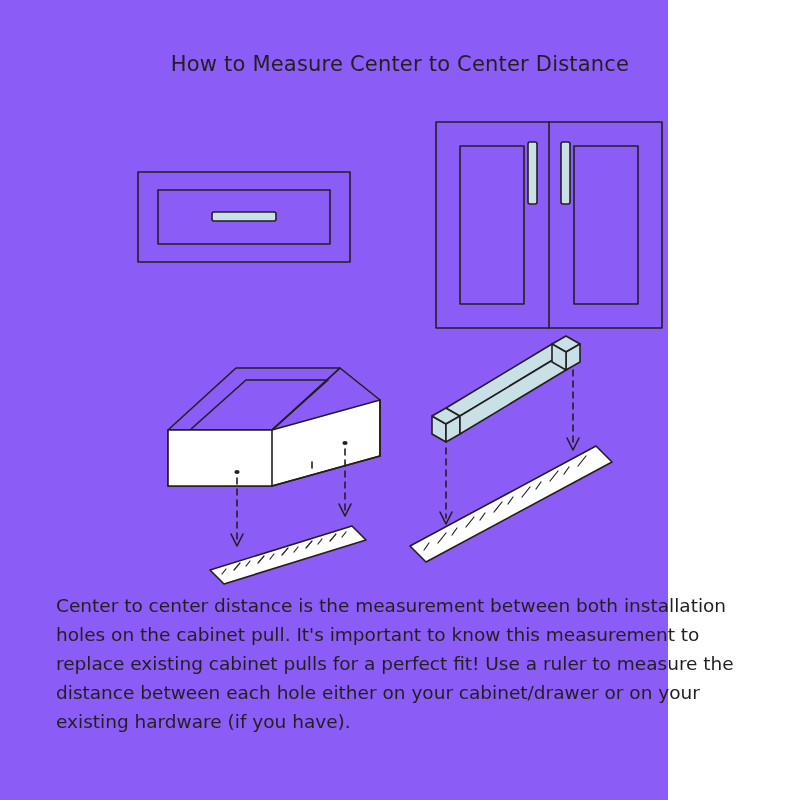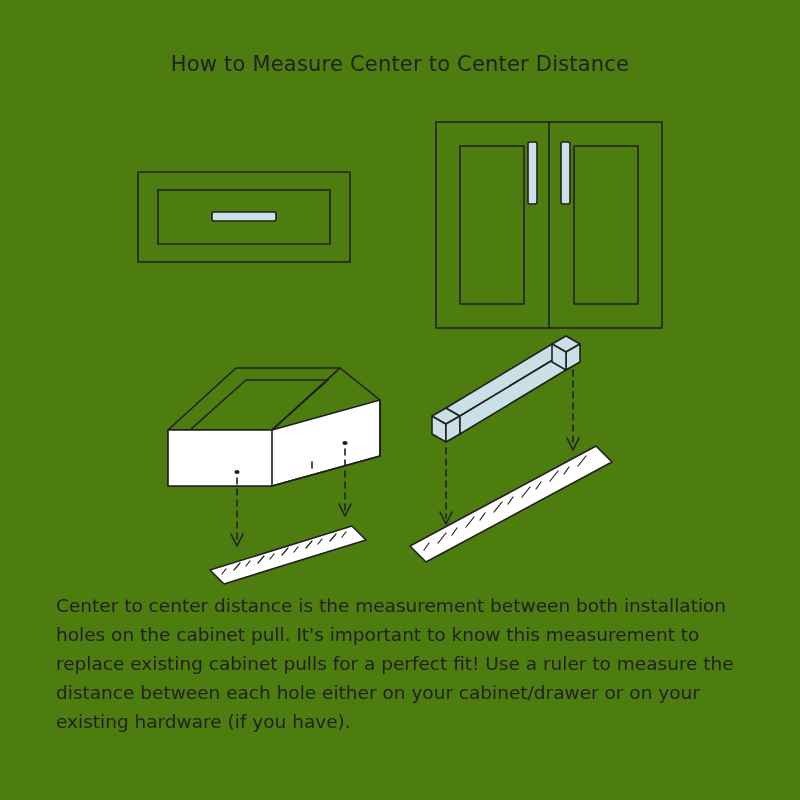--- a/index.html
+++ b/index.html
@@ -9,23 +9,23 @@
   }
   body {
     width: 800px;
     height: 800px;
     font-family: "DejaVu Sans", sans-serif;
     color: #231f20;
     overflow: hidden;
   }
   .page {
     position: relative;
-    width: 800px;
+    width: 668px;
     height: 800px;
-    background: #4d7c0f;
+    background: #8b5cf6;
   }
   .title {
     position: absolute;
     top: 52px;
     left: 0;
     width: 800px;
     text-align: center;
     font-size: 21px;
     font-weight: 400;
     letter-spacing: 0.2px;

